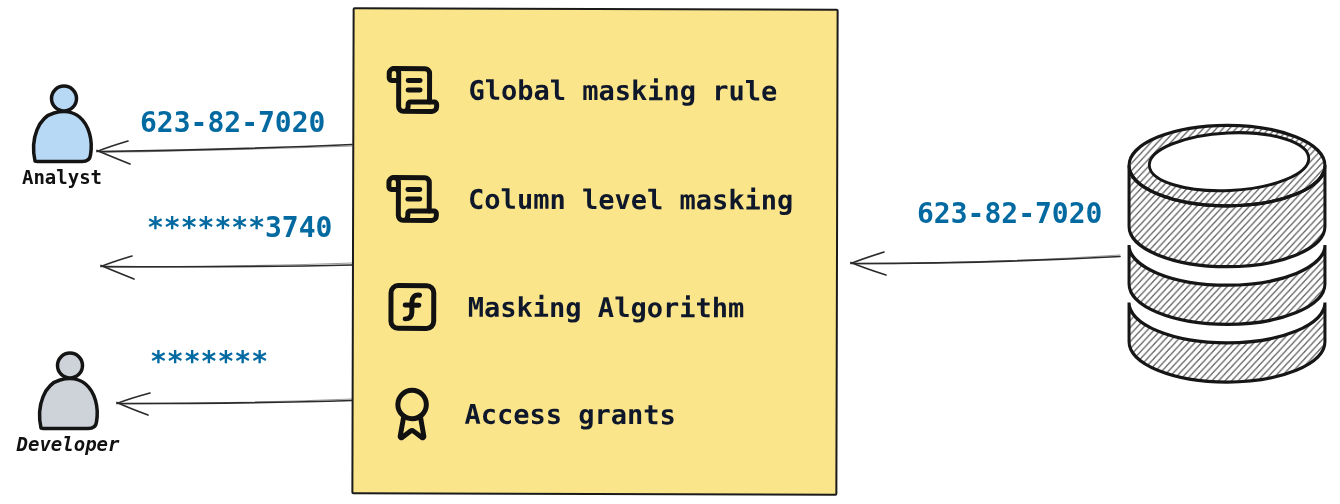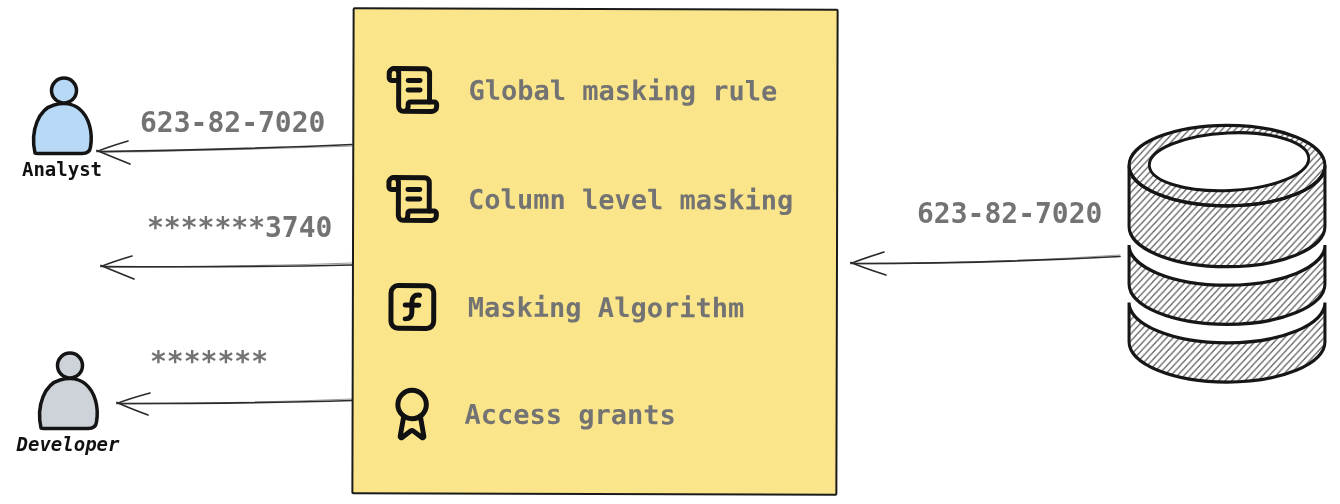--- a/index.html
+++ b/index.html
@@ -14,52 +14,52 @@
   
   .persona{position:absolute;width:120px;text-align:center;}
   .persona .person-svg{display:block;margin:0 auto;}
   .persona-label{
     margin-top:2px;
     font-size:19px;font-weight:bold;letter-spacing:0px;color:#111;
   }
   
   .value-label{
     position:absolute;
-    font-size:28px;font-weight:bold;color:#737373;white-space:nowrap;
+    font-size:28px;font-weight:bold;color:#0369a1;white-space:nowrap;
   }
   
   .arrow-svg{position:absolute;overflow:visible;}
   .arrow-svg path{fill:none;stroke:#2b2b2b;stroke-width:1.7;stroke-linecap:round;stroke-linejoin:round;}
   .arrow-svg path.ghost{stroke:#9a9a9a;stroke-width:1.1;}
   
   .mask-box{
     position:absolute;left:352px;top:8px;width:482px;height:483px;
     background:#fae58a;
     border:2.5px solid #1b1b1b;
     border-radius:2px;
     transform:rotate(0.15deg);
   }
   .box-item{
     position:absolute;left:30px;height:60px;
     display:flex;align-items:center;gap:27px;
   }
   .box-item .item-icon{flex:0 0 auto;}
   .box-item .item-icon svg{display:block;stroke:#111;}
   .item-label{
-    font-size:27px;font-weight:bold;color:#737373;white-space:nowrap;
+    font-size:27px;font-weight:bold;color:#0f172a;white-space:nowrap;
   }
   
   .db-svg{position:absolute;left:1124px;top:122px;}
 </style>
 </head>
 <body>
 
 <div class="canvas">
 
-  <div class="persona" style="left:2px;top:76px;">
+  <div class="persona" style="left:2px;top:84px;">
     <svg class="person-svg" width="76" height="80" viewBox="0 0 70 80">
       <circle cx="37" cy="14.5" r="12.5" stroke="#141414" stroke-width="3.5" fill="#b7d9f6"></circle>
       <path d="M8,77 C3,54 12,33 27,29 C36,26.5 46,27.5 52.5,33 C62,41 66,56 63.5,71
                C63,75.5 60,77.5 55,77.5 L13,77.5 C10,77.5 8.4,77.4 8,77 Z" stroke="#141414" stroke-width="3.5" stroke-linejoin="round" fill="#b7d9f6"></path>
     </svg>
     <div class="persona-label">Analyst</div>
   </div>
 
 
   <div class="persona" style="left:8px;top:351px;font-style:italic;">

